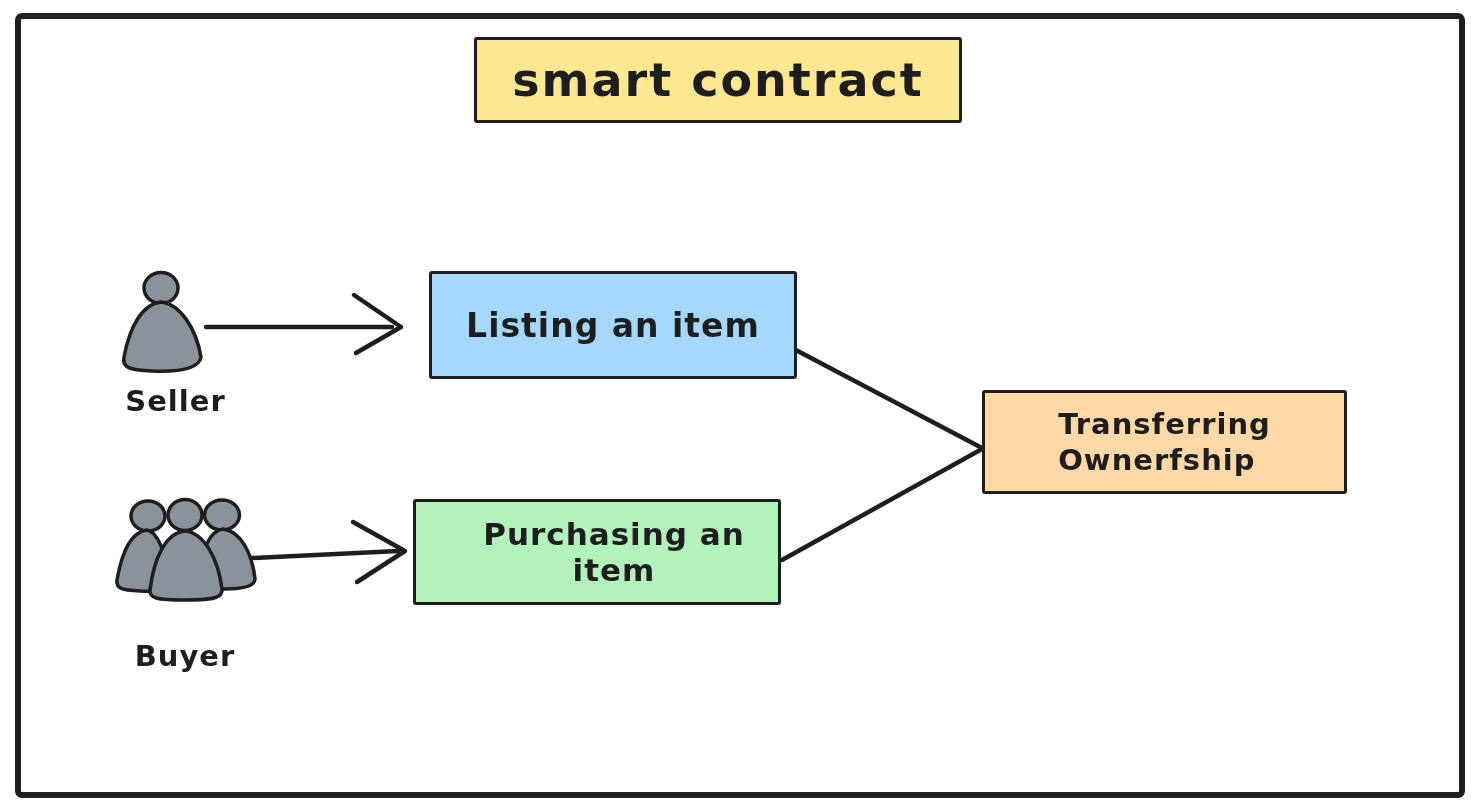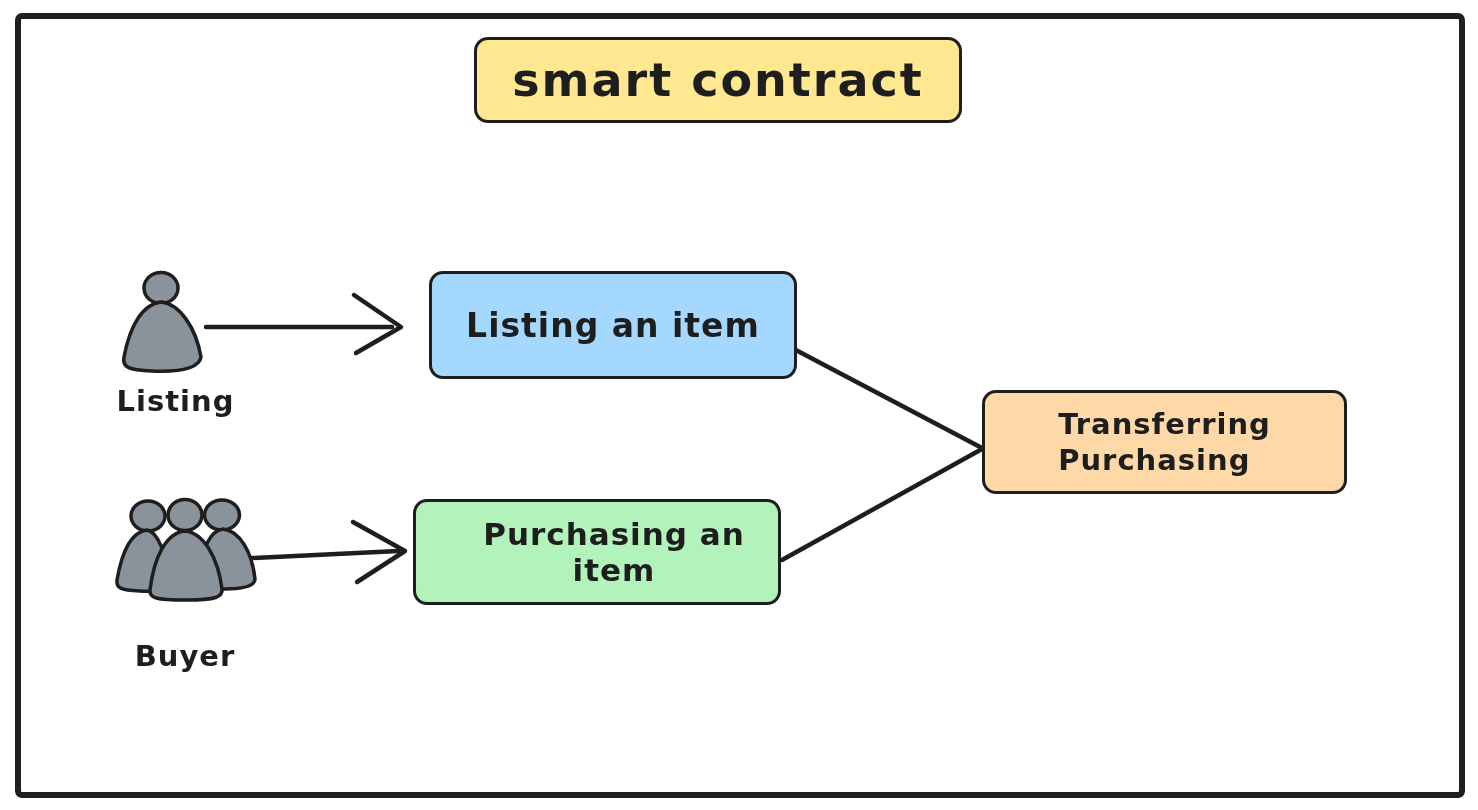--- a/index.html
+++ b/index.html
@@ -29,21 +29,21 @@
   .svg-layer {
     position: absolute;
     left: 0;
     top: 0;
     width: 1478px;
     height: 810px;
   }
   .node {
     position: absolute;
     border: 3.5px solid #1e1e1e;
-    border-radius: 14px;
+    border-radius: 3px;
     display: flex;
     align-items: center;
     justify-content: center;
     box-sizing: border-box;
     text-align: center;
   }
   .title-box {
     left: 474px;
     top: 37px;
     width: 488px;
@@ -169,20 +169,20 @@
     <span>Listing an item</span>
   </div>
 
   <div class="node purchasing-box">
     <span>Purchasing an item</span>
   </div>
 
   <div class="node transfer-box">
     <div class="transfer-lines">
       <div>Transferring</div>
-      <div>Purchasing</div>
+      <div>Ownerfship</div>
     </div>
   </div>
 
-  <div class="actor-label seller-label">Listing</div>
+  <div class="actor-label seller-label">Seller</div>
   <div class="actor-label buyer-label">Buyer</div>
 
 </div>
 
 </body></html>

